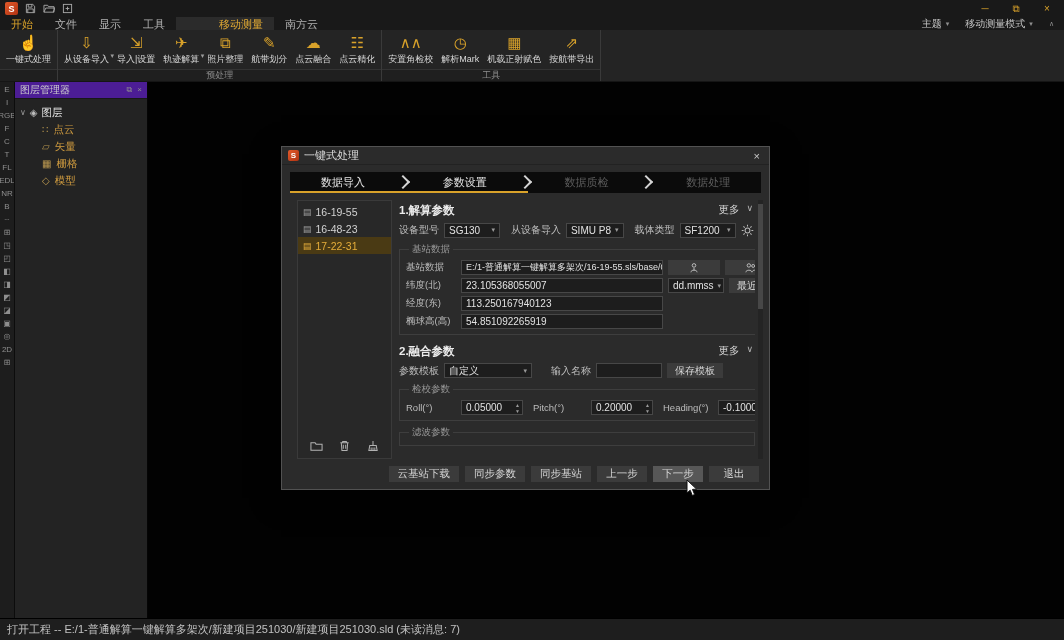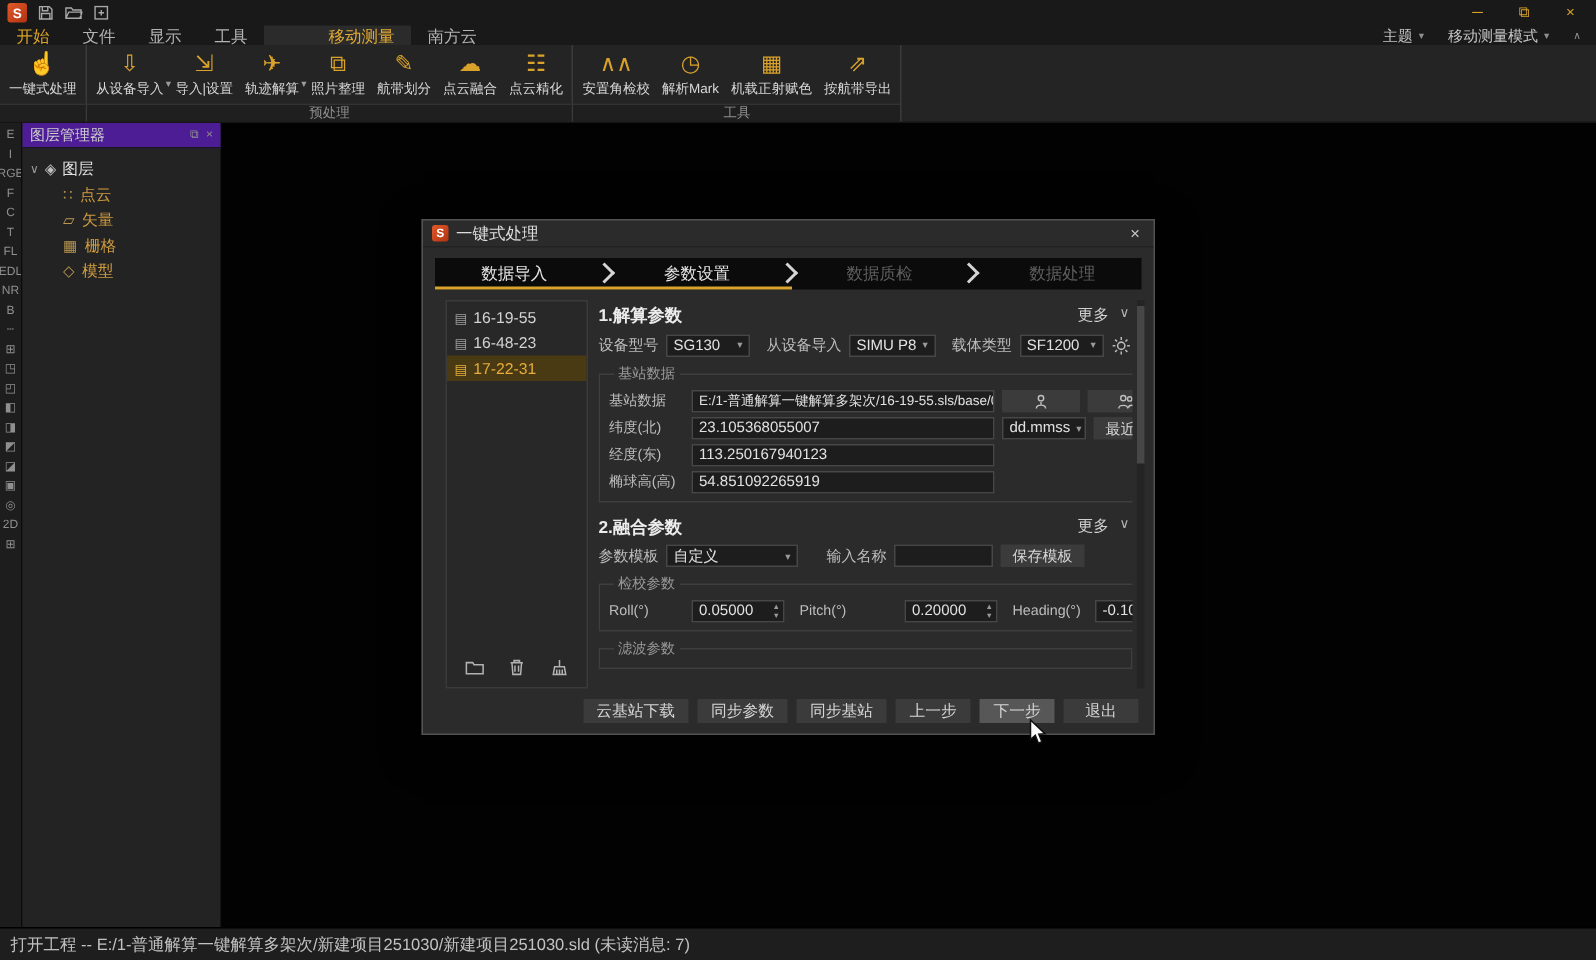--- a/index.html
+++ b/index.html
@@ -513,21 +513,21 @@
     <span class="lbl">Roll(°)</span>
     <div class="spin" style="width:62px;">
       <span>0.05000</span>
       <span class="arrows">
                 <span>▲</span>
                 <span>▼</span>
               </span>
     </div>
   </div>
 
-  <div style="display:flex;align-items:center;gap:20px;">
+  <div style="display:flex;align-items:center;gap:8px;">
     <span class="lbl">Pitch(°)</span>
     <div class="spin" style="width:62px;">
       <span>0.20000</span>
       <span class="arrows">
                 <span>▲</span>
                 <span>▼</span>
               </span>
     </div>
   </div>
 

